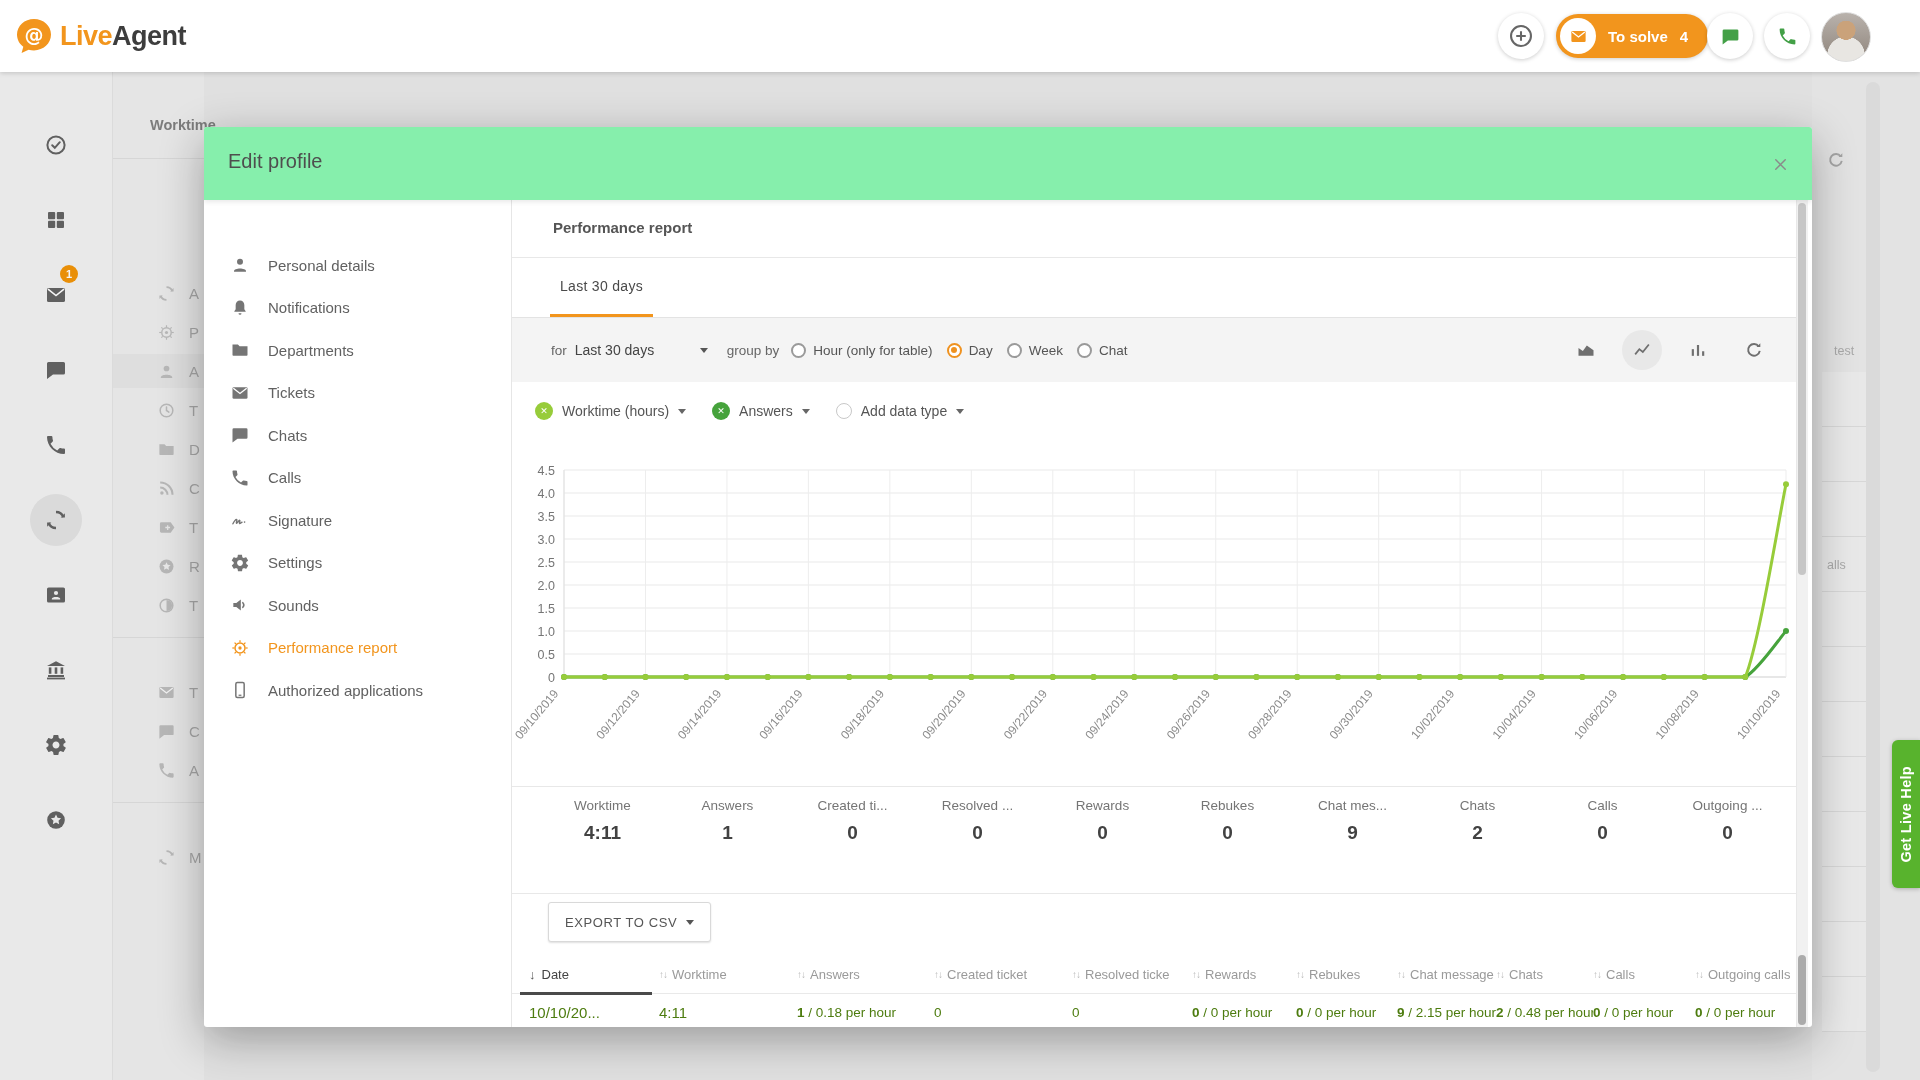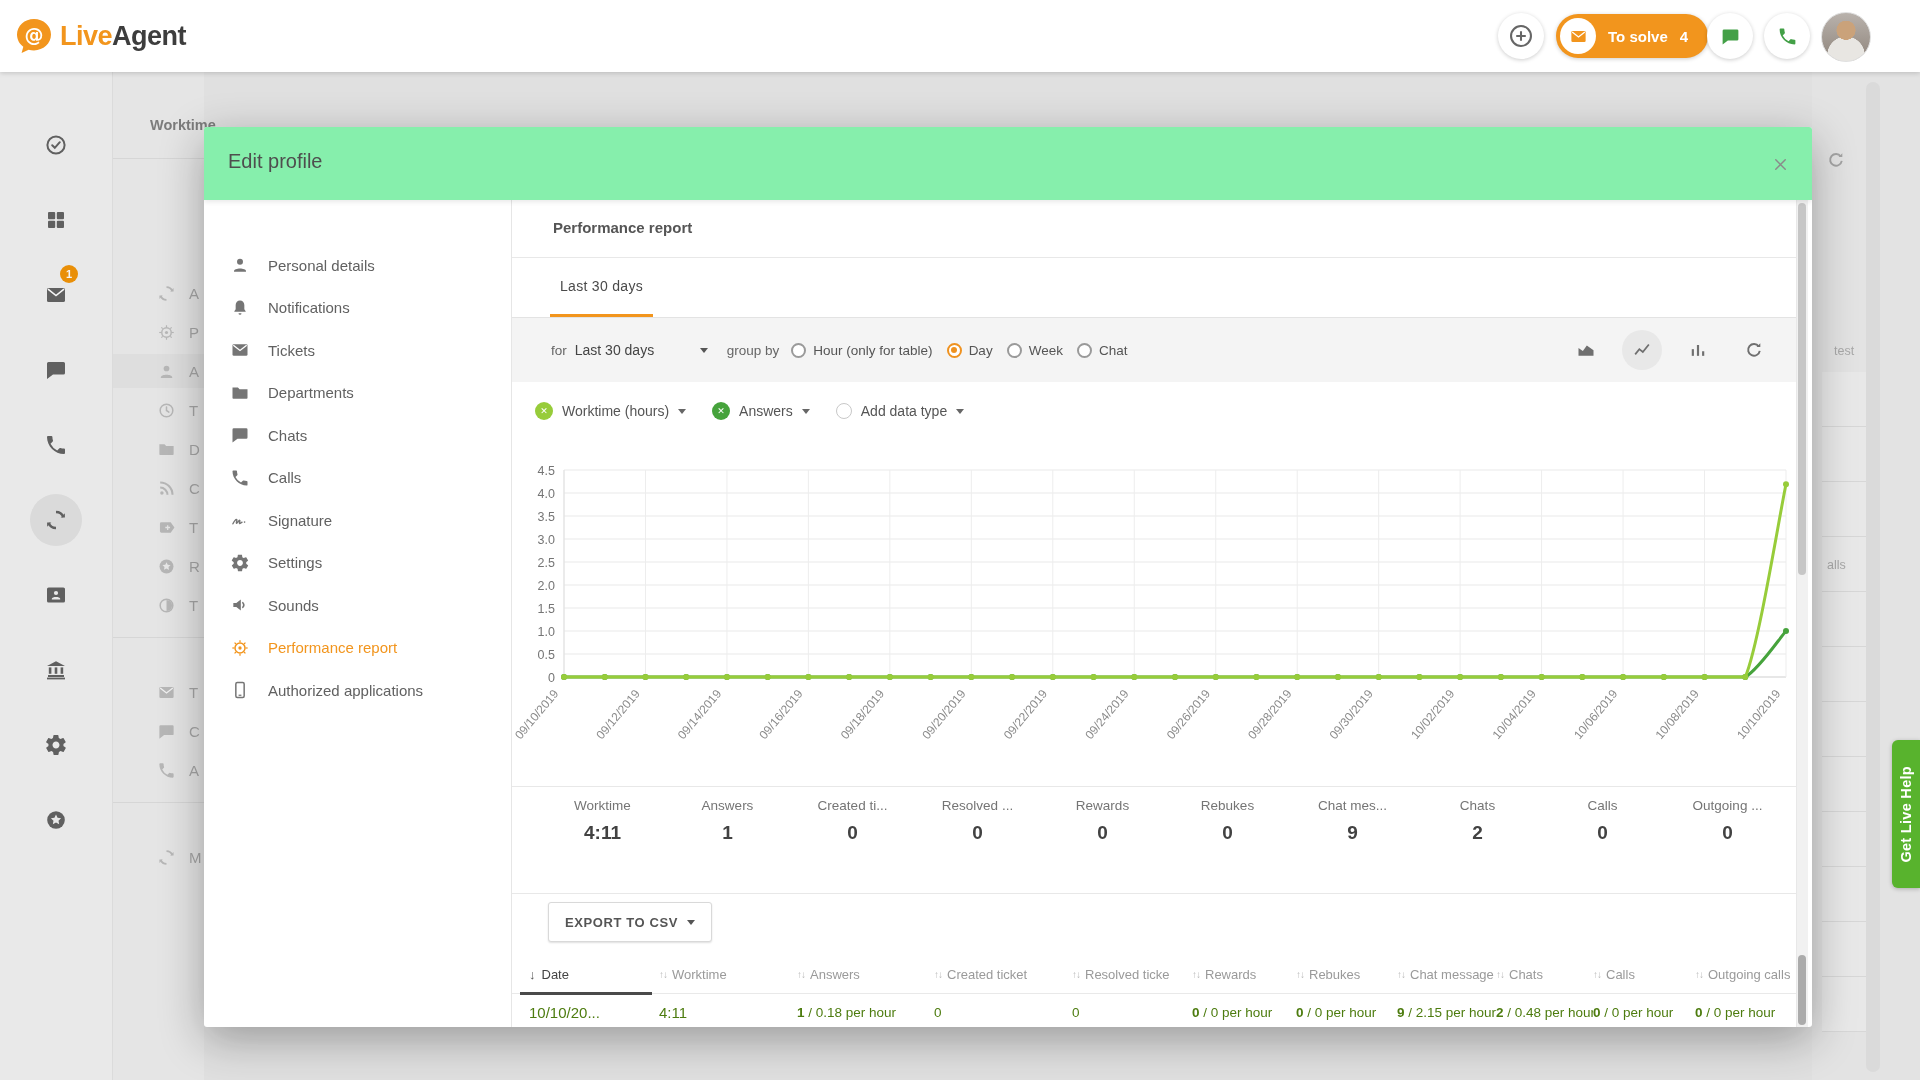--- a/index.html
+++ b/index.html
@@ -127,21 +127,21 @@
 
   .divider-h{position:absolute;left:0;width:1288px;height:1px;background:#e8e8e8;}
   #stats{position:absolute;left:28px;top:598px;width:1250px;display:flex;}
   .stat{width:125px;text-align:center;}
   .stat-label{font-size:13.5px;color:#757575;}
   .stat-value{font-size:19px;font-weight:700;color:#424242;margin-top:9px;}
 
   #export-btn{position:absolute;left:36px;top:702px;height:38px;background:#fff;border:1px solid #d9d9d9;
       border-radius:3px;box-shadow:0 1px 2px rgba(0,0,0,.13);display:flex;align-items:center;
       padding:0 16px;cursor:pointer;}
-  #export-label{font-size:13px;color:#555;letter-spacing:.6px;font-weight:700;}
+  #export-label{font-size:13px;color:#555;letter-spacing:.6px;font-weight:400;}
 
   #thead{position:absolute;left:8px;top:755px;width:1274px;height:38px;display:flex;align-items:center;}
   .th{display:flex;align-items:center;font-size:13px;color:#9a9a9a;box-sizing:border-box;overflow:hidden;white-space:nowrap;}
   .th .sort-ud{font-size:10px;color:#b8b8b8;letter-spacing:-1px;margin-right:5px;}
   .th .sort-d{font-size:13px;color:#555;margin-right:6px;font-weight:600;}
   .th.sorted{color:#444;font-weight:500;}
   .th:first-child{padding-left:9px;}
   #thead-underline{position:absolute;left:8px;top:792px;width:132px;height:3px;background:#4a4a4a;}
   #thead-line{position:absolute;left:0;top:793px;width:1288px;height:1px;background:#e9e9e9;}
   #tbody{position:absolute;left:8px;top:794px;width:1274px;}
@@ -414,30 +414,30 @@
       </div>
       <div class="nav-item ">
         <svg class="ic" width="20" height="20" viewBox="0 0 24 24" fill="currentColor">
           <path d="M12 3c3 0 5.2 2.3 5.2 5.3v5.2l1.6 2.3v.7H5.2v-.7l1.6-2.3V8.3C6.8 5.3 9 3 12 3z"></path>
           <path d="M10.2 18.2a1.8 1.8 0 0 0 3.6 0z"></path>
         </svg>
         <span class="nav-label">Notifications</span>
       </div>
       <div class="nav-item ">
         <svg class="ic" width="20" height="20" viewBox="0 0 24 24" fill="currentColor">
+          <path d="M3 5.5h6.5l2 2H21V18a1 1 0 0 1-1 1H4a1 1 0 0 1-1-1z"></path>
+        </svg>
+        <span class="nav-label">Departments</span>
+      </div>
+      <div class="nav-item ">
+        <svg class="ic" width="20" height="20" viewBox="0 0 24 24" fill="currentColor">
           <rect x="3" y="5" width="18" height="14" rx="1.6"></rect>
           <path d="M4 6.2l8 6.4 8-6.4" fill="none" stroke="#fff" stroke-width="1.6"></path>
         </svg>
         <span class="nav-label">Tickets</span>
-      </div>
-      <div class="nav-item ">
-        <svg class="ic" width="20" height="20" viewBox="0 0 24 24" fill="currentColor">
-          <path d="M3 5.5h6.5l2 2H21V18a1 1 0 0 1-1 1H4a1 1 0 0 1-1-1z"></path>
-        </svg>
-        <span class="nav-label">Departments</span>
       </div>
       <div class="nav-item ">
         <svg class="ic" width="20" height="20" viewBox="0 0 24 24" fill="currentColor">
           <path d="M4.5 4h15a1.5 1.5 0 0 1 1.5 1.5V15a1.5 1.5 0 0 1-1.5 1.5H9L3 21V5.5A1.5 1.5 0 0 1 4.5 4z"></path>
         </svg>
         <span class="nav-label">Chats</span>
       </div>
       <div class="nav-item ">
         <svg class="ic" width="20" height="20" viewBox="0 0 24 24" fill="currentColor">
           <path d="M6.54 10.79a15.1 15.1 0 0 0 6.67 6.67l2.2-2.2a1 1 0 0 1 1.05-.24c1.12.37 2.33.57 3.54.57a1 1 0 0 1 1 1V20a1 1 0 0 1-1 1C10.85 21 3 13.15 3 3.99a1 1 0 0 1 1-1h3.4a1 1 0 0 1 1 1c0 1.22.2 2.42.57 3.55a1 1 0 0 1-.25 1.04l-2.18 2.21z"></path>

